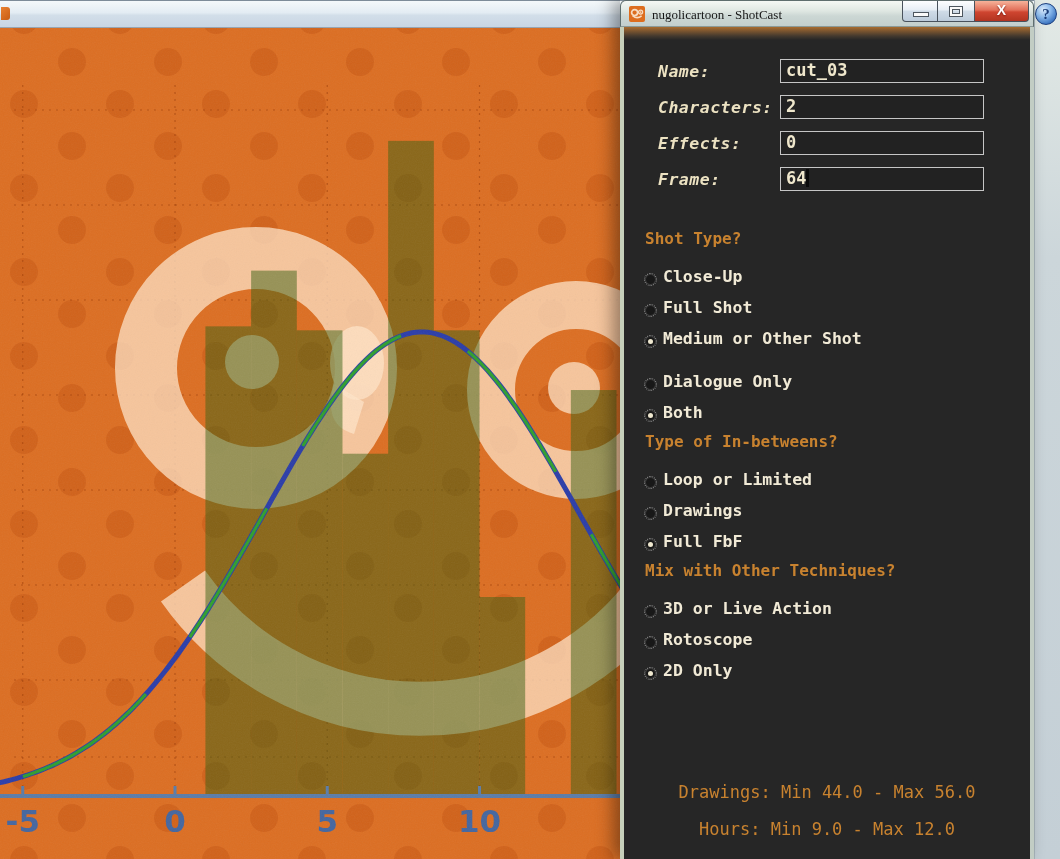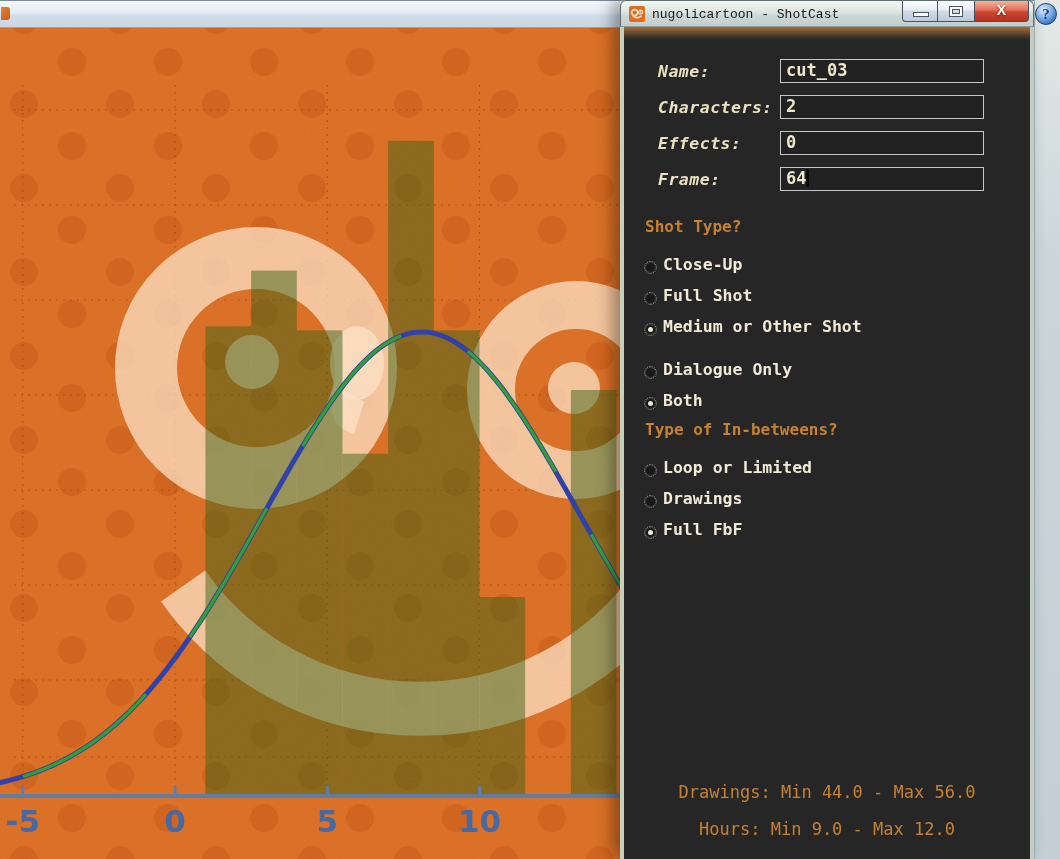--- a/index.html
+++ b/index.html
@@ -22,21 +22,21 @@
     border:1px solid #1d4080;color:#1d3f7a;font-family:"Liberation Serif",serif;
     font-weight:bold;font-size:15px;text-align:center;line-height:20px;}
 
   
   .dialog{position:absolute;left:620px;top:0;width:414px;height:859px;
     box-shadow:-7px 0 16px rgba(0,0,0,.38);}
   .titlebar{position:relative;height:27px;border-radius:6px 6px 0 0;
     background:linear-gradient(180deg,#f5f8f4 0%,#dfe7e2 40%,#ccd7d4 60%,#c3cfcd 100%);
     border:1px solid #5f6e6e;border-bottom:1px solid #8b9a98;}
   .dlg-icon{position:absolute;left:8px;top:5px;width:16px;height:16px;}
-  .dlg-title{position:absolute;left:31px;top:6px;font-family:Liberation Mono, monospace;
+  .dlg-title{position:absolute;left:31px;top:6px;font-family:Liberation Serif, serif;
     font-size:13px;color:#161616;}
   .wbtns{position:absolute;left:281px;top:0;height:21px;display:flex;}
   .wbtn{height:21px;border:1px solid #49525c;border-top:none;position:relative;
     background:linear-gradient(180deg,#fdfeff 0%,#e7eef5 44%,#cfdbe7 52%,#bccbda 100%);}
   .wbtn.min{width:36px;border-radius:0 0 0 4px;}
   .wbtn.max{width:36px;border-left:none;border-right:none;}
   .wbtn.close{width:55px;border-radius:0 0 4px 0;color:#fff;
     background:linear-gradient(180deg,#f6b29a 0%,#e2705a 45%,#cf4530 55%,#b23420 100%);
     font-family:"Liberation Sans",sans-serif;font-weight:bold;font-size:14px;
     text-align:center;line-height:19px;text-shadow:0 1px 2px #7c1d10;}
@@ -49,21 +49,21 @@
   .glassband{height:13px;background:linear-gradient(180deg,rgba(190,120,50,.85),rgba(150,110,70,.25) 70%,rgba(150,110,70,0));}
 
   .fields{margin-top:19px;}
   .frow{display:flex;align-items:center;height:24px;margin:0 0 12px 34px;}
   .flabel{width:122px;font-size:16.5px;font-weight:bold;color:#ece2c2;letter-spacing:.5px;font-style:italic;}
   .finput{width:204px;height:24px;background:#222;border:1px solid #c6c6c6;
     color:#efe7cc;font-size:17px;font-weight:bold;padding:1px 0 4px 5px;
     display:flex;align-items:center;}
   .caret{display:inline-block;width:3px;height:18px;background:#0a0a0a;margin-left:0px;}
 
-  .sections{margin-top:28px;}
+  .sections{margin-top:40px;}
   .section{margin-bottom:12px;}
   .sect-title{margin-left:21px;font-size:16px;line-height:16px;font-weight:bold;
     color:#c8822f;margin-bottom:8px;}
   .opt{display:flex;align-items:flex-end;height:31px;margin-left:20px;}
   .radio{width:13px;height:13px;border-radius:50%;background:#181818;
     border:1px dotted #a8a8a8;box-shadow:inset 0 0 0 1px #3c3c3c;flex:0 0 13px;}
   .radio.sel::after{content:'';display:block;width:5px;height:5px;margin:3px 0 0 3px;
     border-radius:50%;background:#efe8d0;}
   .opt-label{margin-left:6px;font-size:16.5px;font-weight:bold;color:#f1ead6;}
 
@@ -230,20 +230,35 @@
             </div>
             <div class="opt">
               <span class="radio"></span>
               <span class="opt-label">Drawings</span>
             </div>
             <div class="opt">
               <span class="radio sel"></span>
               <span class="opt-label">Full FbF</span>
             </div>
           </div>
+          <div class="section">
+            <div class="sect-title">Mix with Other Techniques?</div>
+            <div class="opt">
+              <span class="radio"></span>
+              <span class="opt-label">3D or Live Action</span>
+            </div>
+            <div class="opt">
+              <span class="radio"></span>
+              <span class="opt-label">Rotoscope</span>
+            </div>
+            <div class="opt">
+              <span class="radio sel"></span>
+              <span class="opt-label">2D Only</span>
+            </div>
+          </div>
         </div>
       <div class="footer">
           <div class="fline">Drawings: Min 44.0 - Max 56.0</div>
           <div class="fline">Hours: Min 9.0 - Max 12.0</div>
         </div>
     </div>
   </div>
 </div>
 
 </body></html>

